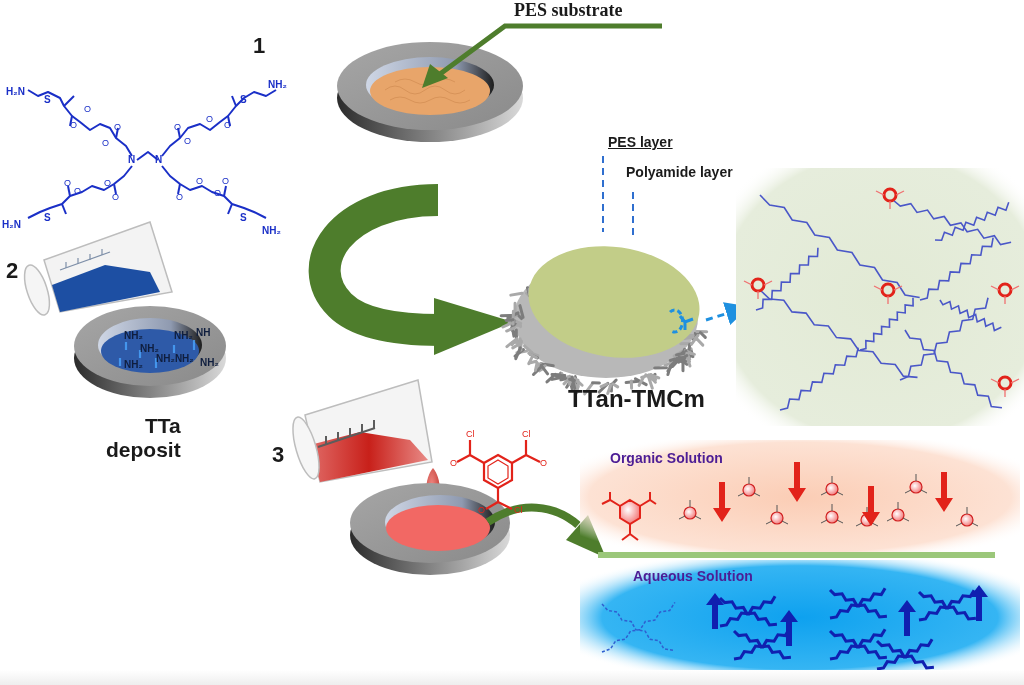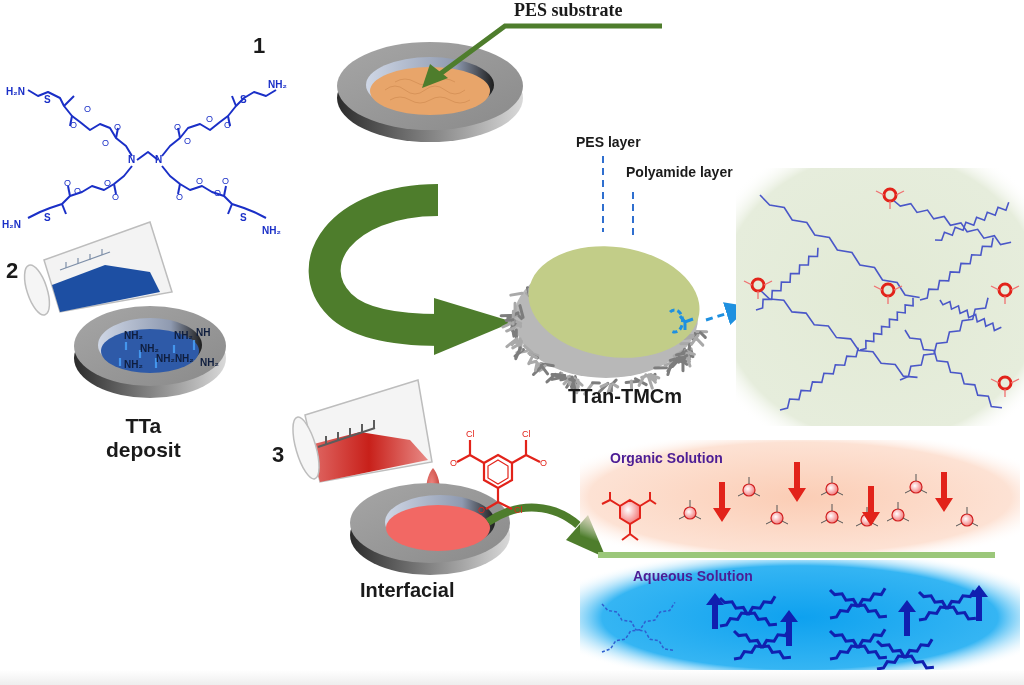--- a/index.html
+++ b/index.html
@@ -475,29 +475,28 @@
   </svg>
 
   
   <div class="lbl step" style="left:253px; top:33px;">1</div>
   <div class="lbl step" style="left:6px; top:258px;">2</div>
   <div class="lbl step" style="left:272px; top:442px;">3</div>
 
   <div class="lbl" style="left:514px; top:0px; font-size:18px;font-family:Liberation Serif, serif;">PES substrate</div>
 
   <div class="lbl big" style="left:106px; top:414px;">
-    <div style="text-align:center;">TTa</div>
+    <div style="text-align:right;">TTa</div>
     <div>deposit</div>
   </div>
 
   <div class="lbl big" style="left:360px; top:578px; font-size:20px;">
-    <div>Interfacial</div>
   </div>
 
-  <div class="lbl small" style="left:576px; top:134px;">PES layer</div>
+  <div class="lbl small" style="left:608px; top:134px;text-decoration:underline;">PES layer</div>
   <div class="lbl small" style="left:626px; top:164px;">Polyamide layer</div>
-  <div class="lbl" style="left:568px; top:385px; font-size:20px;">TTan-TMCm</div>
+  <div class="lbl" style="left:568px; top:385px; font-size:24px;">TTan-TMCm</div>
 
   <div class="lbl sol" style="left:610px; top:450px;">Organic Solution</div>
   <div class="lbl sol" style="left:633px; top:568px;">Aqueous Solution</div>
 
   <div class="bottom-fade"></div>
 </div>
 
 </body></html>

